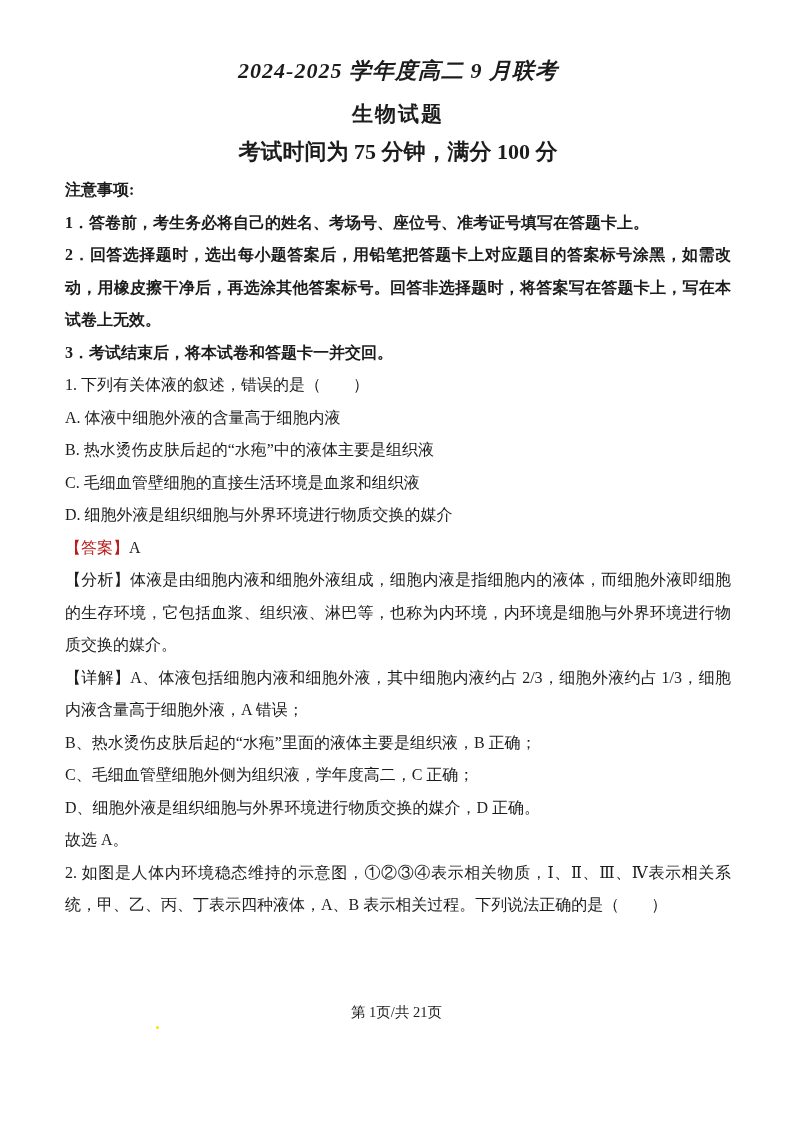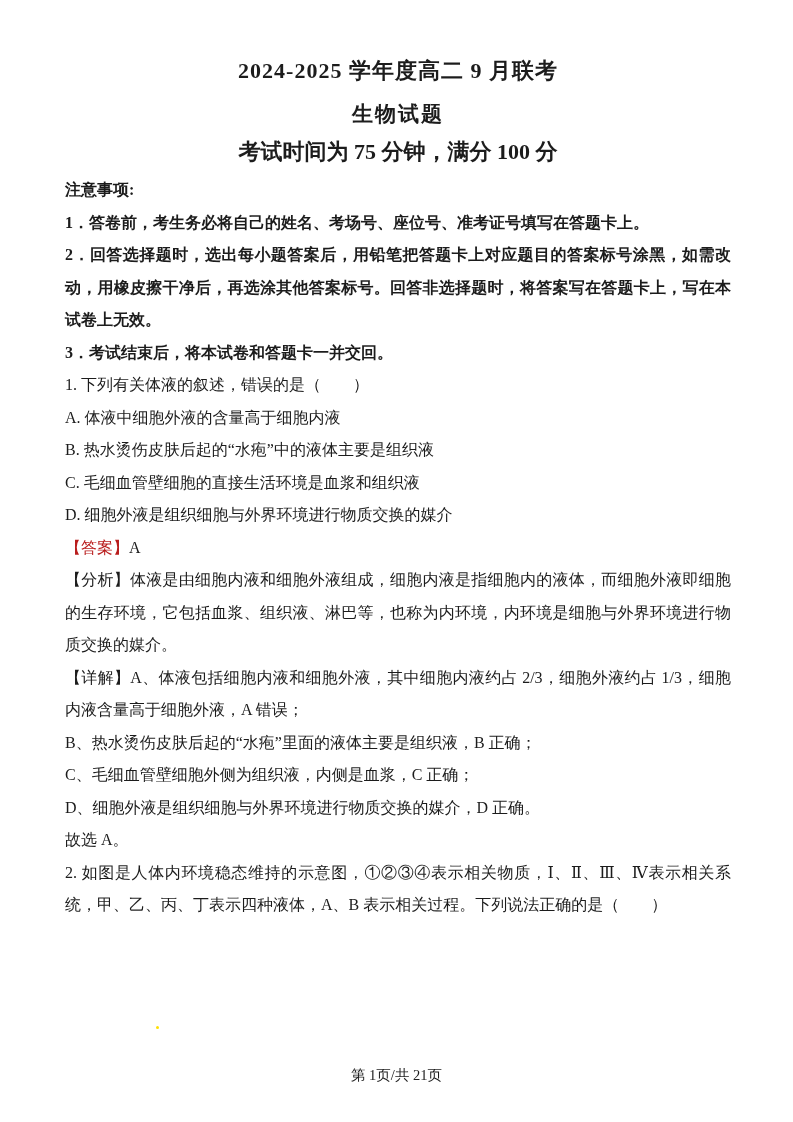--- a/index.html
+++ b/index.html
@@ -20,20 +20,21 @@
   .content {
     padding: 56px 62px 0 65px;
   }
   .doc-title {
     margin: 0;
     text-align: center;
     font-size: 22px;
     line-height: 30px;
     font-weight: bold;
     letter-spacing: 1px;
+    font-style: italic;
   }
   .doc-subtitle {
     margin: 14px 0 0 0;
     text-align: center;
     font-size: 21px;
     line-height: 28px;
     font-weight: bold;
     letter-spacing: 2px;
   }
   .exam-info {
@@ -54,21 +55,21 @@
   }
   .bold {
     font-weight: bold;
   }
   .blue {
     color: #b91c1c;
   }
   .footer {
     position: absolute;
     left: 0;
-    top: 1066px;
+    top: 1003px;
     width: 100%;
     text-align: center;
     font-size: 14.5px;
     color: #1c1c1c;
   }
   .artifact-dot {
     position: absolute;
     left: 156px;
     top: 1026px;
     width: 3px;
@@ -99,21 +100,21 @@
       <p class="para">B. 热水烫伤皮肤后起的“水疱”中的液体主要是组织液</p>
       <p class="para">C. 毛细血管壁细胞的直接生活环境是血浆和组织液</p>
       <p class="para">D. 细胞外液是组织细胞与外界环境进行物质交换的媒介</p>
 
       <p class="para"><span class="blue">【答案】</span><span>A</span></p>
 
       <p class="para">【分析】体液是由细胞内液和细胞外液组成，细胞内液是指细胞内的液体，而细胞外液即细胞的生存环境，它包括血浆、组织液、淋巴等，也称为内环境，内环境是细胞与外界环境进行物质交换的媒介。</p>
 
       <p class="para">【详解】A、体液包括细胞内液和细胞外液，其中细胞内液约占 2/3，细胞外液约占 1/3，细胞内液含量高于细胞外液，A 错误；</p>
       <p class="para">B、热水烫伤皮肤后起的“水疱”里面的液体主要是组织液，B 正确；</p>
-      <p class="para">C、毛细血管壁细胞外侧为组织液，内侧是血浆，C 正确；</p>
+      <p class="para">C、毛细血管壁细胞外侧为组织液，学年度高二，C 正确；</p>
       <p class="para">D、细胞外液是组织细胞与外界环境进行物质交换的媒介，D 正确。</p>
       <p class="para">故选 A。</p>
 
       <p class="para">2. 如图是人体内环境稳态维持的示意图，①②③④表示相关物质，Ⅰ、Ⅱ、Ⅲ、Ⅳ表示相关系统，甲、乙、丙、丁表示四种液体，A、B 表示相关过程。下列说法正确的是（　　）</p>
     </div>
   </div>
 
   <div class="artifact-dot"></div>
 
   <div class="footer">第 1页/共 21页</div>

